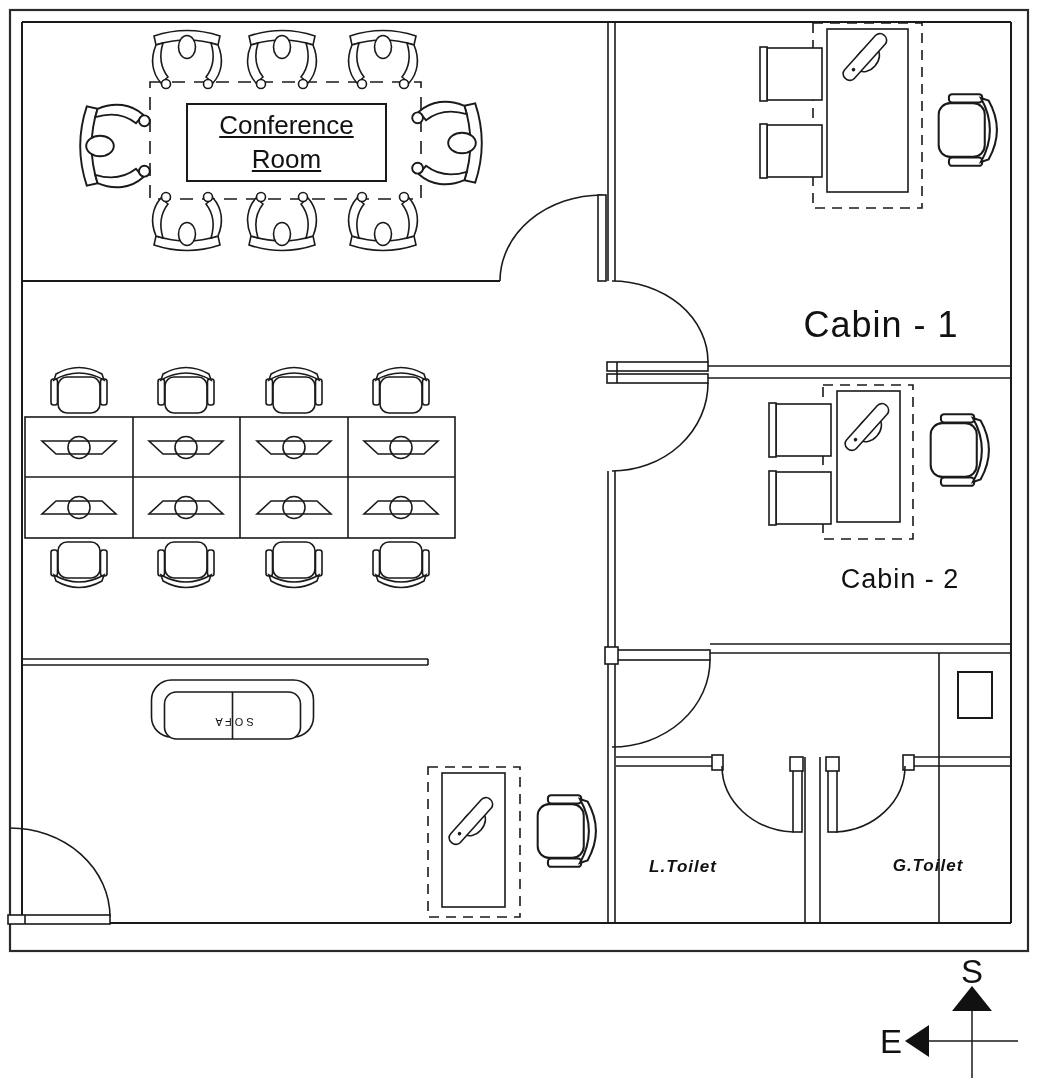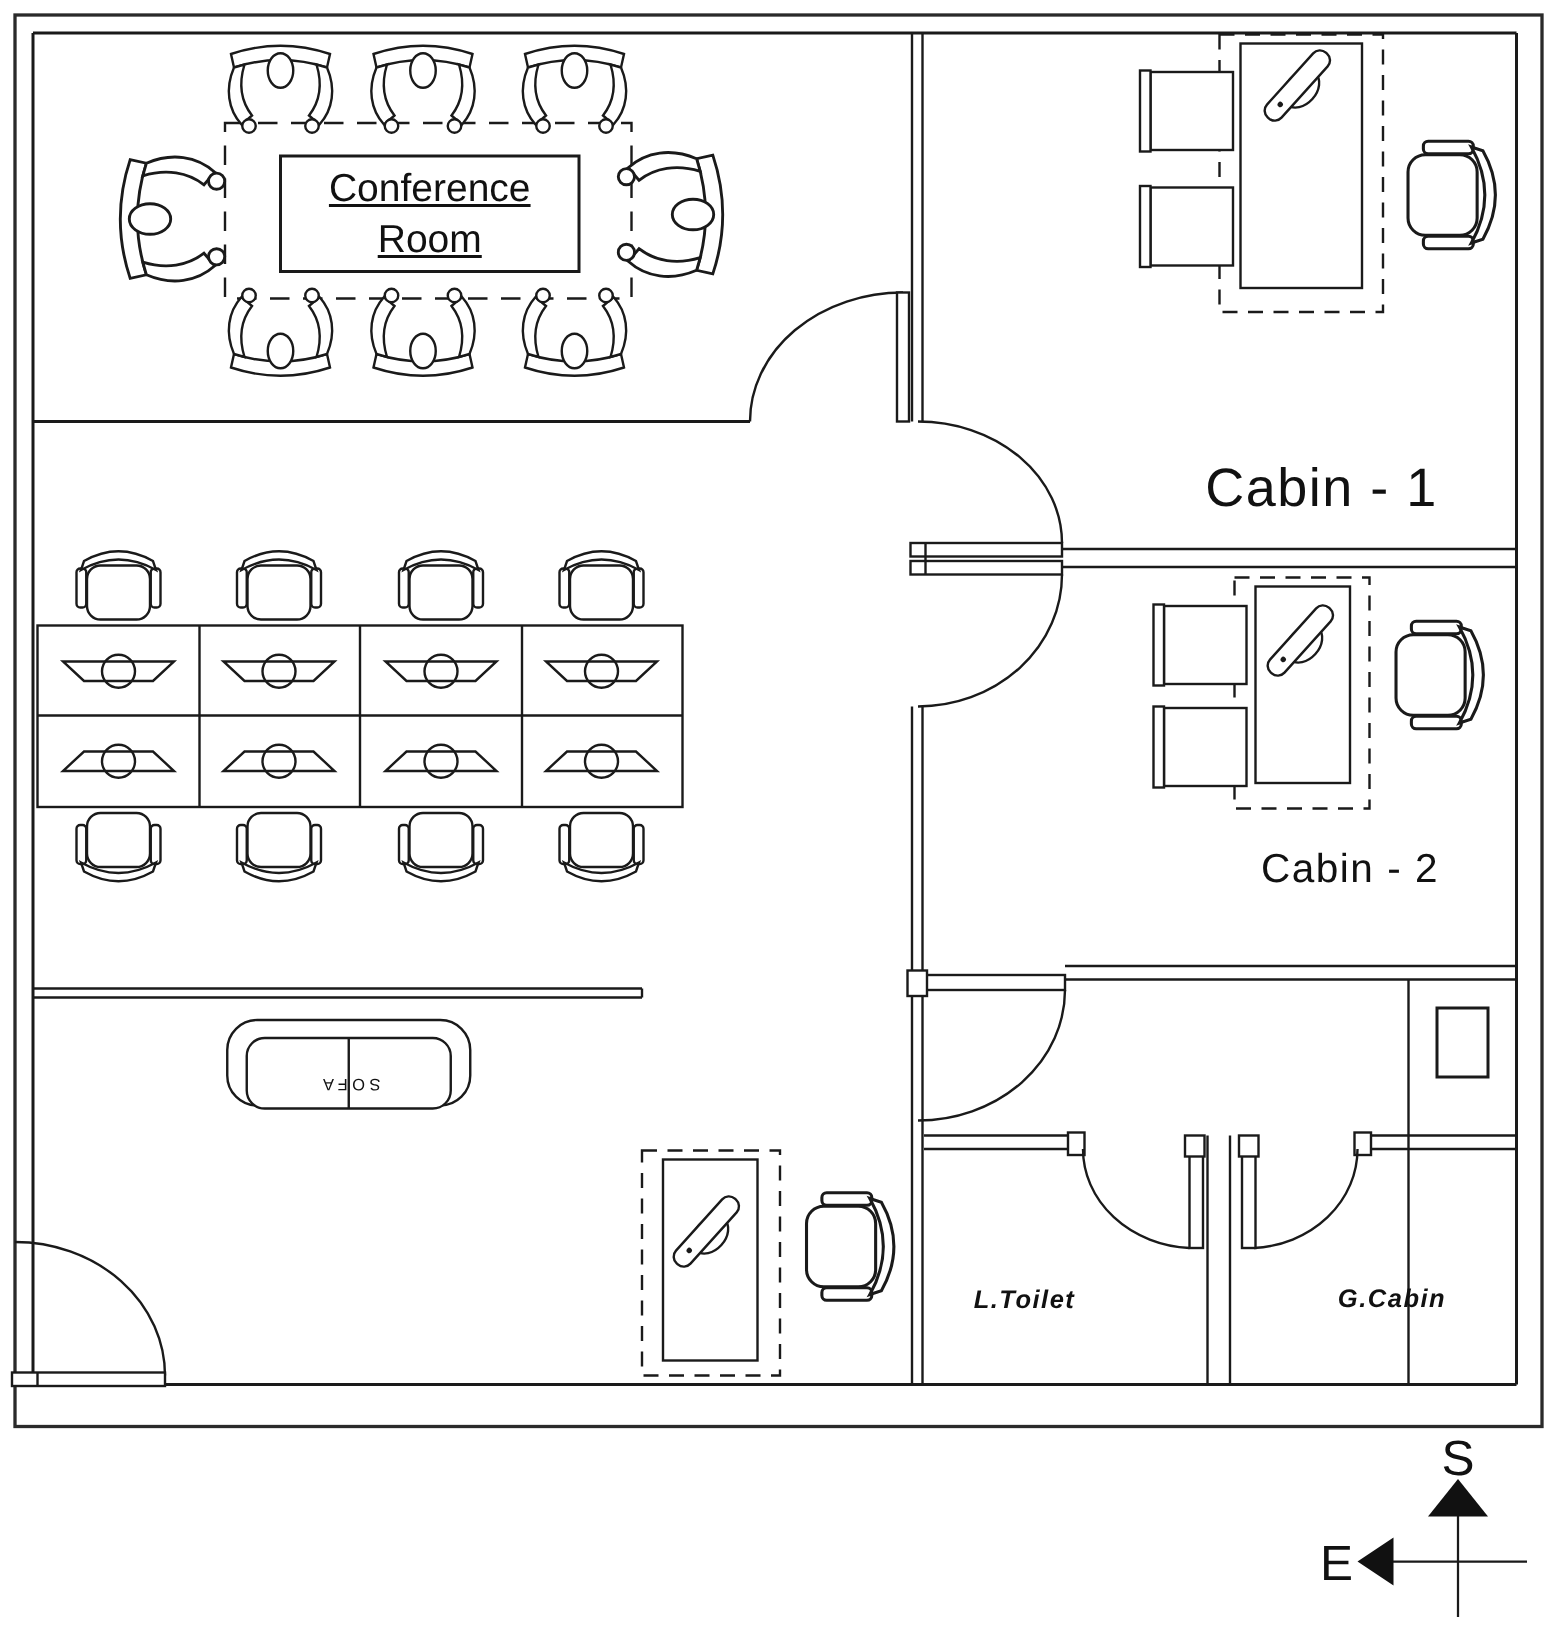--- a/index.html
+++ b/index.html
@@ -238,18 +238,18 @@
     <line x1="928" y1="1041" x2="1018" y2="1041" stroke-width="1.5"></line>
     <polygon points="972,986 952,1011 992,1011" fill="#111" stroke="none"></polygon>
     <polygon points="905,1041 929,1025 929,1057" fill="#111" stroke="none"></polygon>
   </g>
 </svg>
 
 <div class="lbl lbl-conference">Conference Room</div>
 <div class="lbl lbl-cabin1">Cabin - 1</div>
 <div class="lbl lbl-cabin2">Cabin - 2</div>
 <div class="lbl lbl-toilet lbl-ltoilet">L.Toilet</div>
-<div class="lbl lbl-toilet lbl-gtoilet">G.Cabin</div>
+<div class="lbl lbl-toilet lbl-gtoilet">G.Toilet</div>
 <div class="lbl lbl-sofa">SOFA</div>
 <div class="lbl lbl-compass lbl-s">S</div>
 <div class="lbl lbl-compass lbl-e">E</div>
 
 </div>
 
 </body></html>

